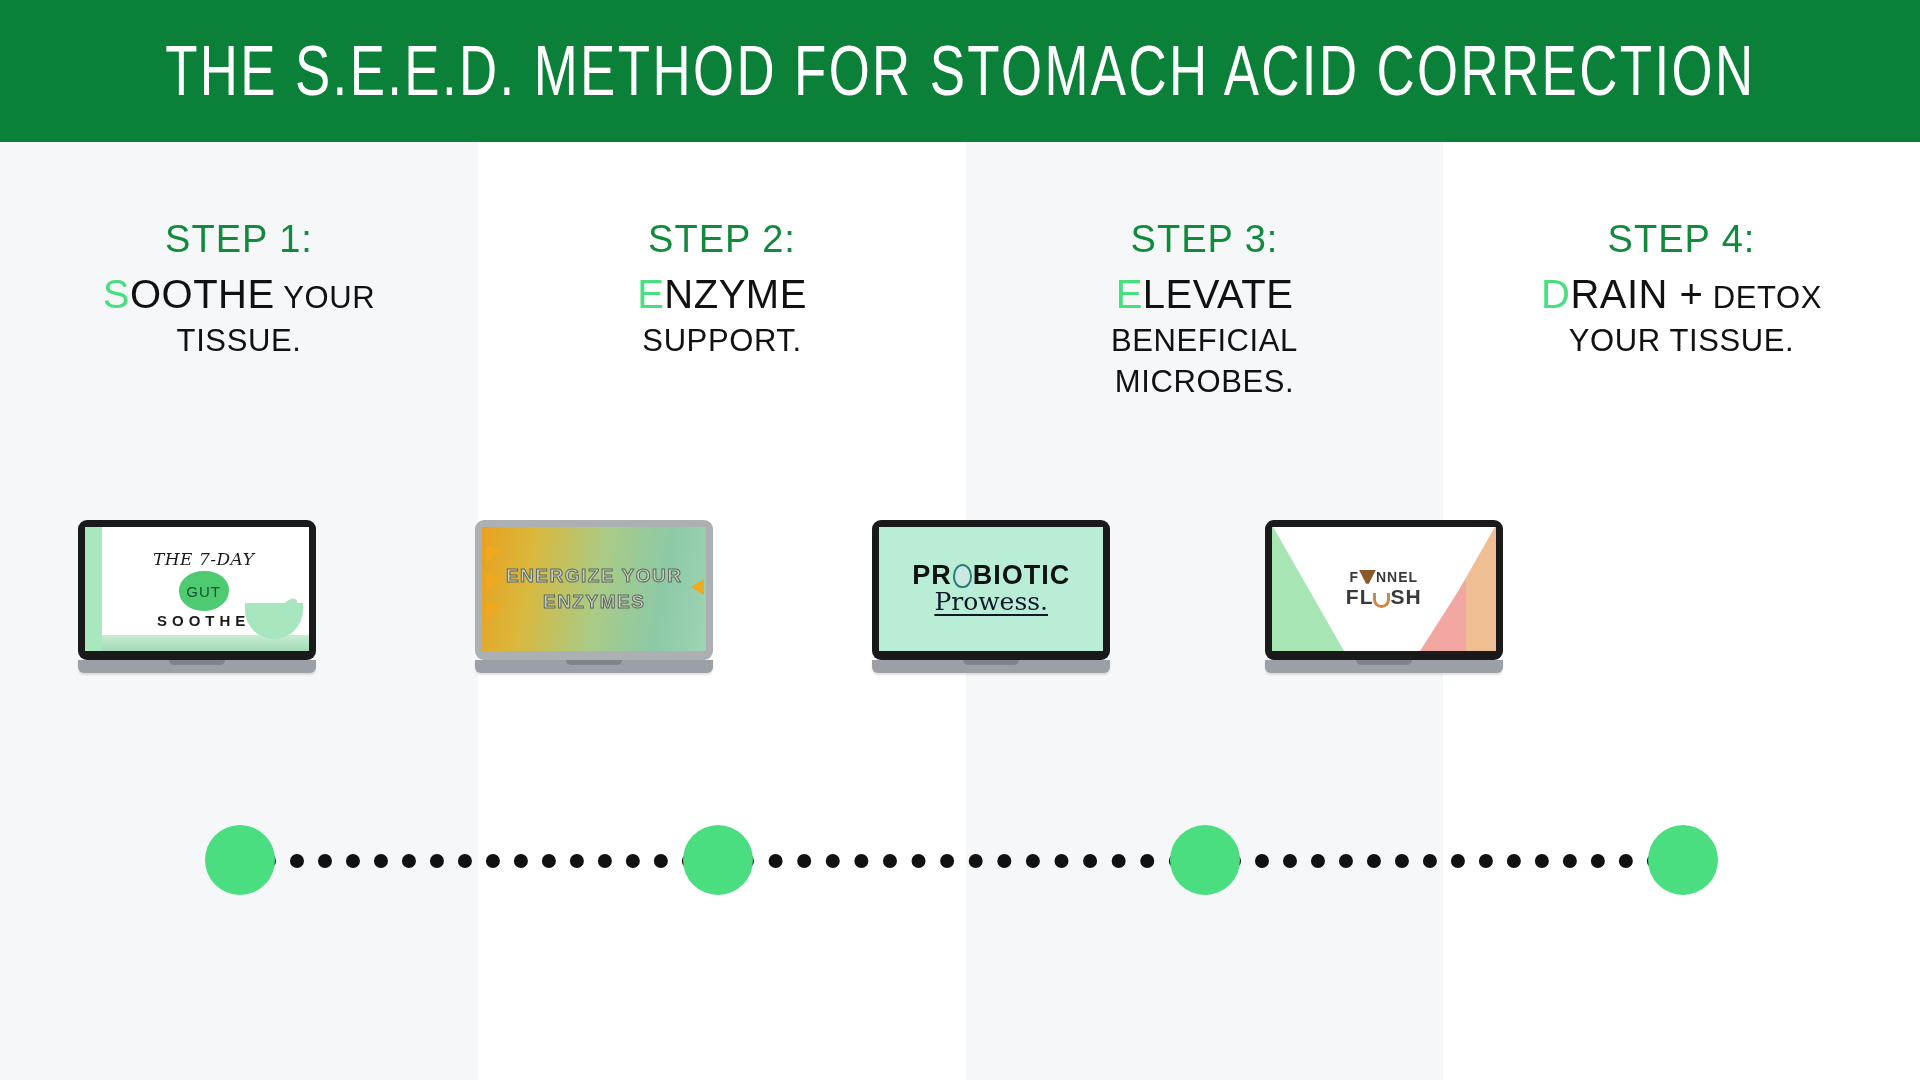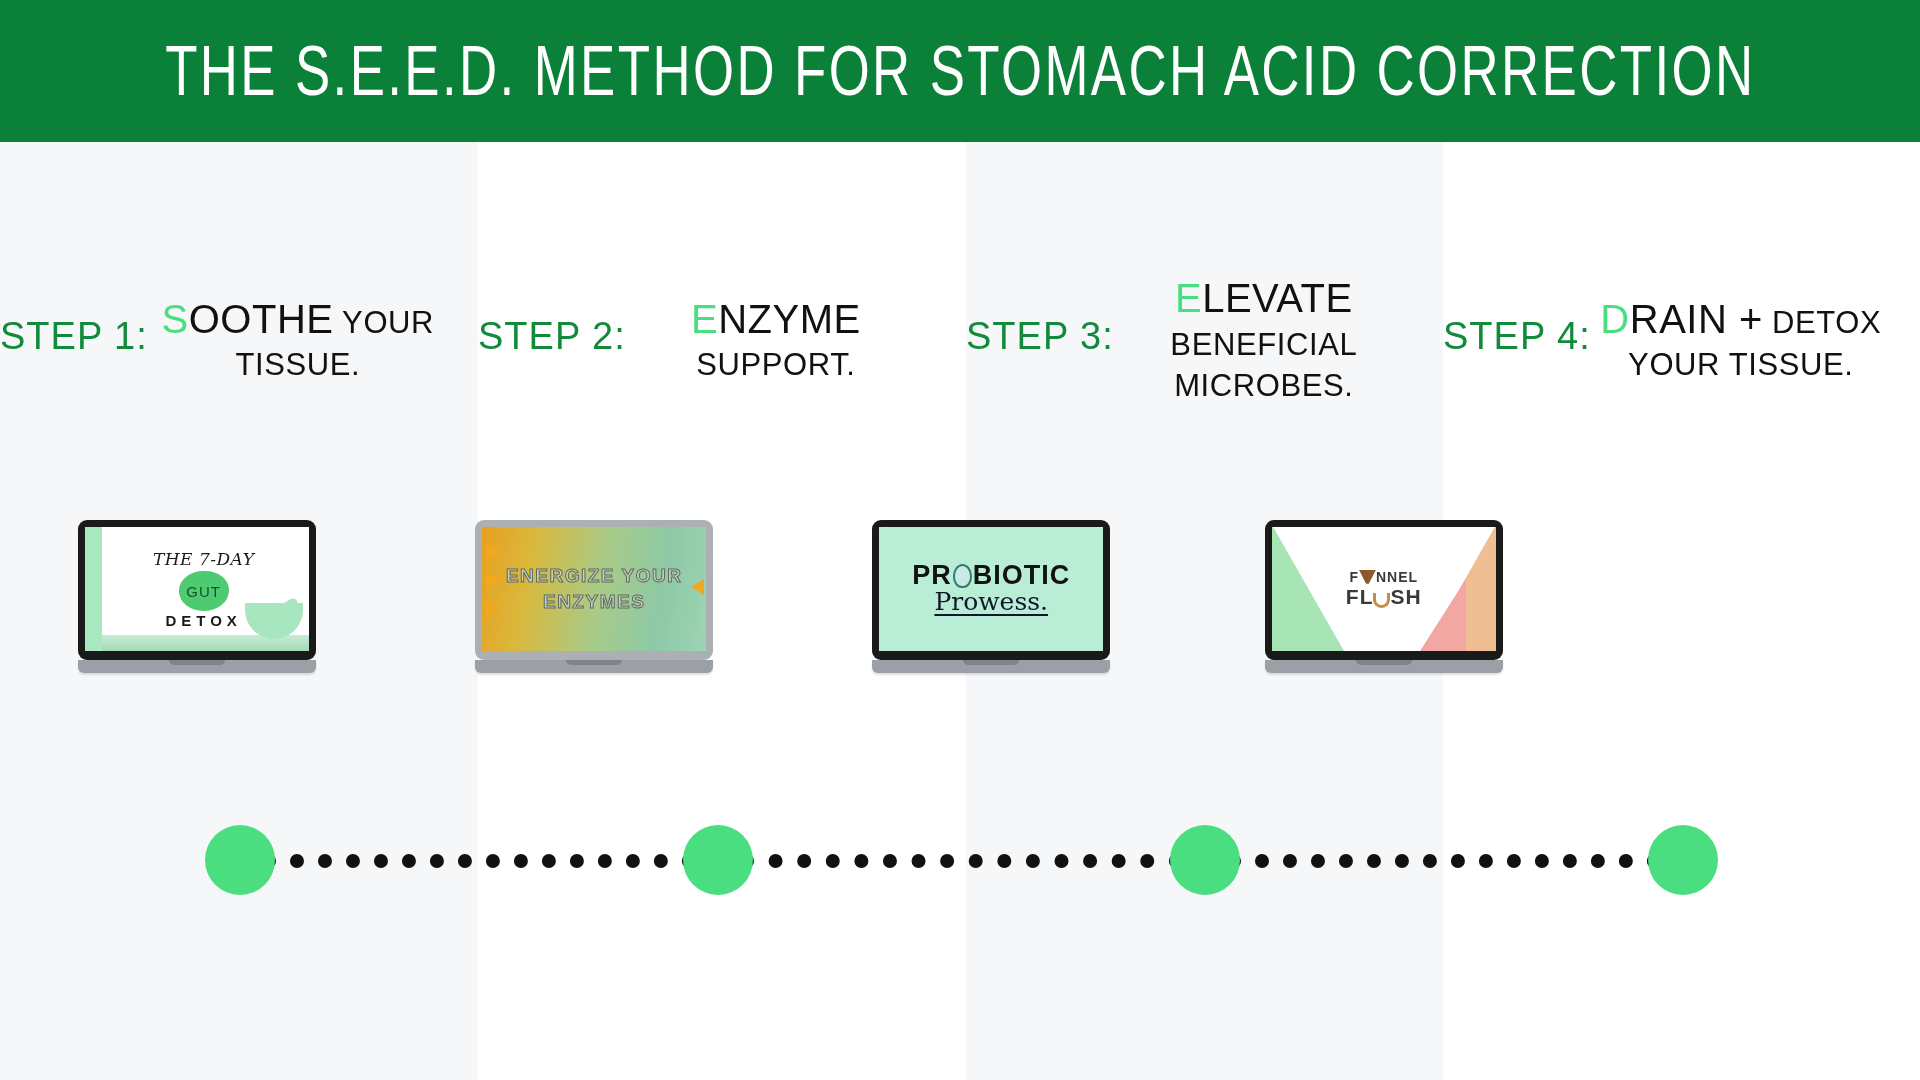--- a/index.html
+++ b/index.html
@@ -32,21 +32,21 @@
     transform-origin:center;
     font-family:"Liberation Sans Narrow","Liberation Sans",sans-serif;
   }
 
   
   .steps{
     position:absolute; left:0; top:142px; width:1920px; height:320px;
     display:flex;
   }
   .step-col{
-    display:flex; flex-direction:row; align-items:center;
+    display:flex; flex-direction:column; align-items:center;
     padding-top:75px;
   }
   .step-label{
     color:#118A3C;
     font-size:38px;
     letter-spacing:1px;
     line-height:1.18;
     margin-bottom:6px;
   }
   .step-desc{
@@ -290,21 +290,21 @@
           <div class="screen s1">
             <div class="leafstrip"></div>
             <div class="ground"></div>
             <div class="mortar"></div>
             <div class="pestle"></div>
             <div class="s1txt">
               <div class="l1">THE 7-DAY</div>
               <div class="blob">
                   <span>GUT</span>
                 </div>
-              <div class="l3">DETOX</div>
+              <div class="l3">SOOTHE</div>
             </div>
           </div>
         </div>
         <div class="laptop-base"></div>
       </div>
     </div>
 
     <div class="laptop-col" style="width:488px">
       <div class="laptop">
         <div class="laptop-lid silver">

